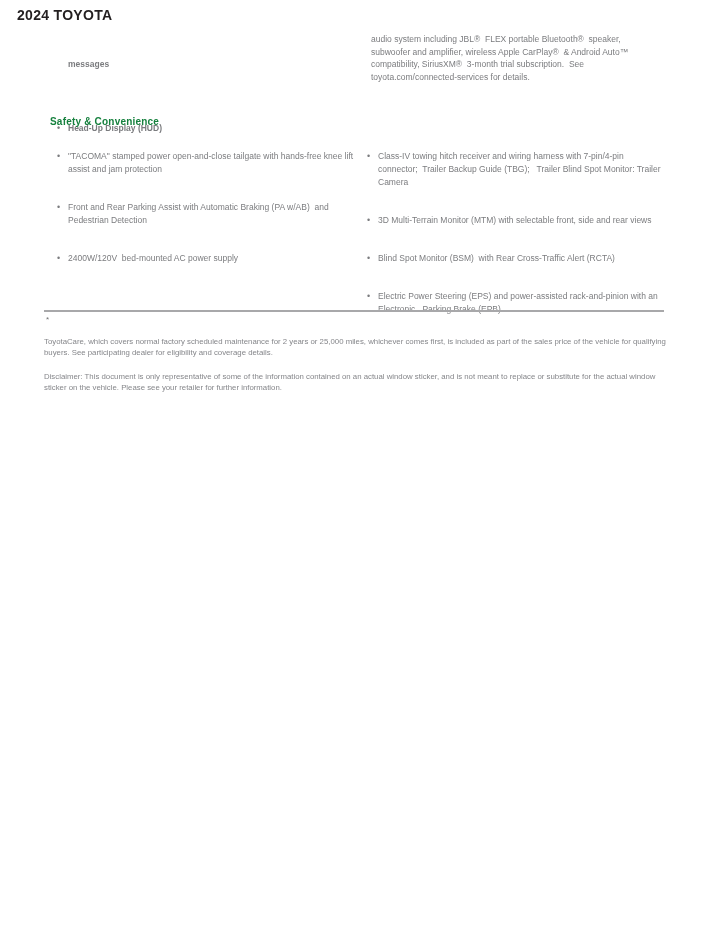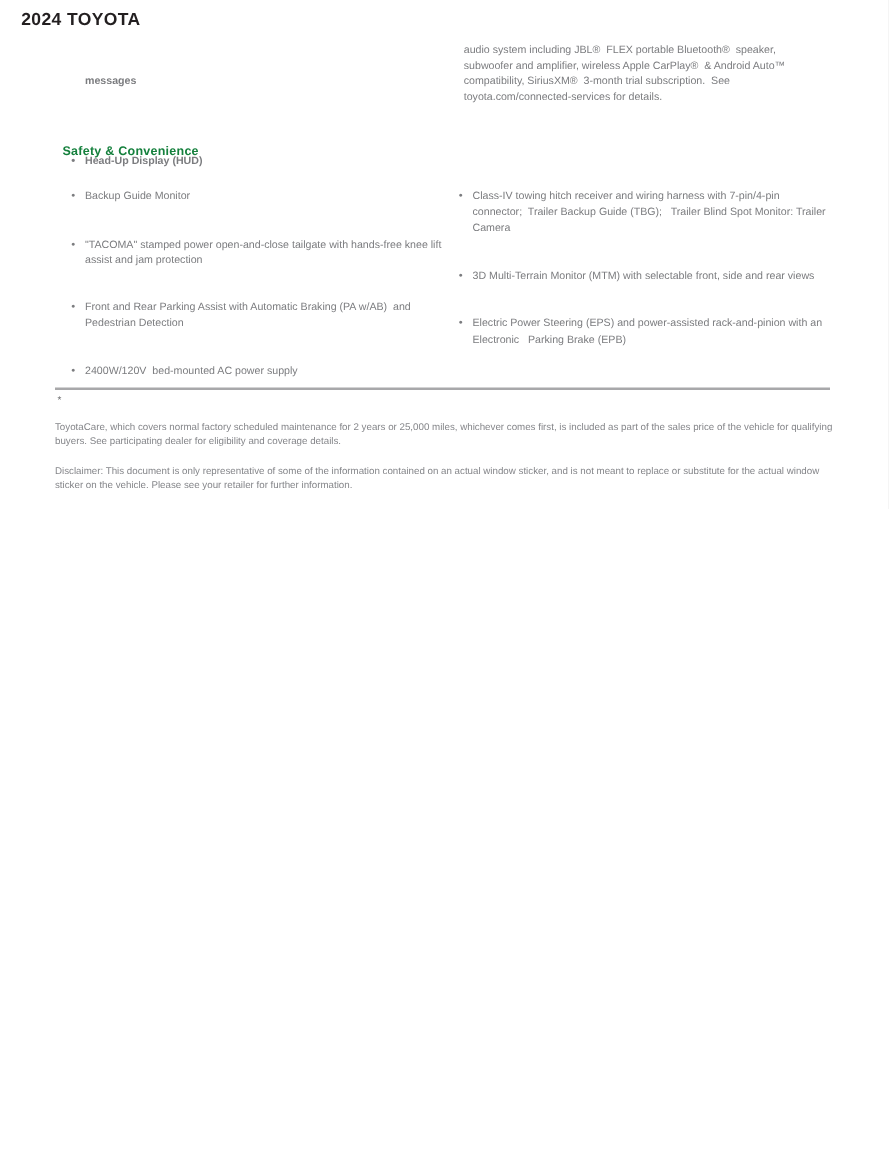--- a/index.html
+++ b/index.html
@@ -100,29 +100,29 @@
     <ul class="bullets">
       <li>Head-Up Display (HUD)</li>
     </ul>
   </div>
 
   <div class="carry-right body-text">audio system including JBL®  FLEX portable Bluetooth®  speaker, subwoofer and amplifier, wireless Apple CarPlay®  &amp; Android Auto™  compatibility, SiriusXM®  3-month trial subscription.  See toyota.com/connected-services for details.</div>
 
   <h2 class="section-title">Safety &amp; Convenience</h2>
 
   <ul class="bullets sec-left body-text">
-    <li>Backup Guide Monitor</li>
     <li>"TACOMA" stamped power open-and-close tailgate with hands-free knee lift assist and jam protection</li>
     <li>Front and Rear Parking Assist with Automatic Braking (PA w/AB)  and Pedestrian Detection</li>
     <li>2400W/120V  bed-mounted AC power supply</li>
   </ul>
 
   <ul class="bullets sec-right body-text">
     <li>Class-IV towing hitch receiver and wiring harness with 7-pin/4-pin connector;  Trailer Backup Guide (TBG);   Trailer Blind Spot Monitor: Trailer Camera</li>
     <li>3D Multi-Terrain Monitor (MTM) with selectable front, side and rear views</li>
+    <li>Blind Spot Monitor (BSM)  with Rear Cross-Traffic Alert (RCTA)</li>
     <li>Electric Power Steering (EPS) and power-assisted rack-and-pinion with an Electronic   Parking Brake (EPB)</li>
   </ul>
 
   <hr class="rule">
 
   <div class="fn-marker">*</div>
 
   <p class="footnote fn-toyotacare">ToyotaCare, which covers normal factory scheduled maintenance for 2 years or 25,000 miles, whichever comes first, is included as part of the sales price of the vehicle for qualifying buyers. See participating dealer for eligibility and coverage details.</p>
 
   <p class="footnote fn-disclaimer">Disclaimer: This document is only representative of some of the information contained on an actual window sticker, and is not meant to replace or substitute for the actual window sticker on the vehicle. Please see your retailer for further information.</p>

